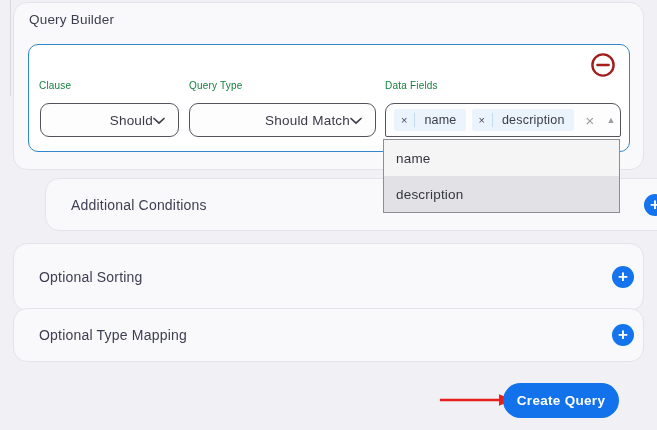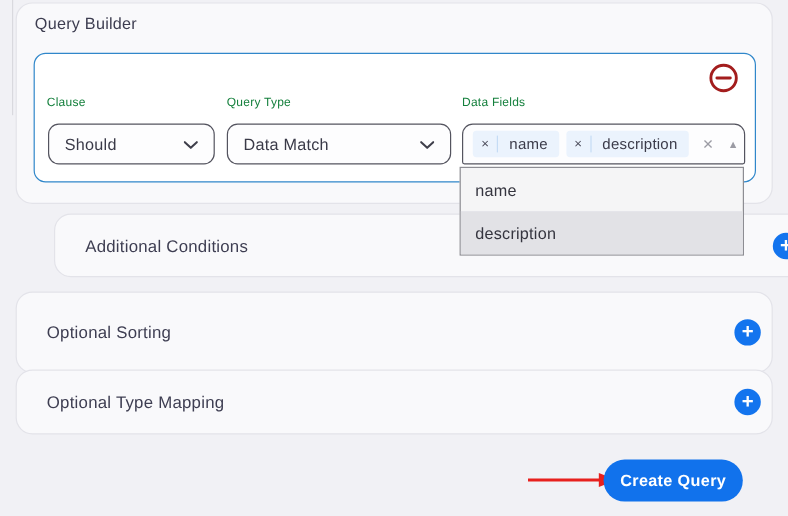--- a/index.html
+++ b/index.html
@@ -82,20 +82,21 @@
     position: absolute;
     top: 58px; height: 34px;
     background: #fdfdfe;
     border: 1px solid #54545f;
     border-radius: 9px;
     display: flex; align-items: center;
     padding: 0 13px;
     font-size: 13.5px;
     color: #3a3a48;
     cursor: pointer;
+    text-align: right;
   }
   .sel-clause { left: 11px;  width: 139px; }
   .sel-qtype  { left: 160px; width: 187px; }
   .select .val { flex: 1; letter-spacing: .2px; }
 
   .multiselect {
     position: absolute;
     left: 356px; top: 58px;
     width: 236px; height: 34px;
     background: #fdfdfe;
@@ -233,21 +234,21 @@
       <div class="select sel-clause">
         <span class="val">Should</span>
         <span>
           <svg width="12" height="8" viewBox="0 0 12 8">
             <polyline points="1,1.5 6,6.2 11,1.5" fill="none" stroke="#3f3f4b" stroke-width="1.7" stroke-linecap="round" stroke-linejoin="round"></polyline>
           </svg>
         </span>
       </div>
 
       <div class="select sel-qtype">
-        <span class="val">Data Match</span>
+        <span class="val">Should Match</span>
         <span>
           <svg width="12" height="8" viewBox="0 0 12 8">
             <polyline points="1,1.5 6,6.2 11,1.5" fill="none" stroke="#3f3f4b" stroke-width="1.7" stroke-linecap="round" stroke-linejoin="round"></polyline>
           </svg>
         </span>
       </div>
 
       <div class="multiselect">
         <span class="tag">
           <span class="tag-x">×</span>

